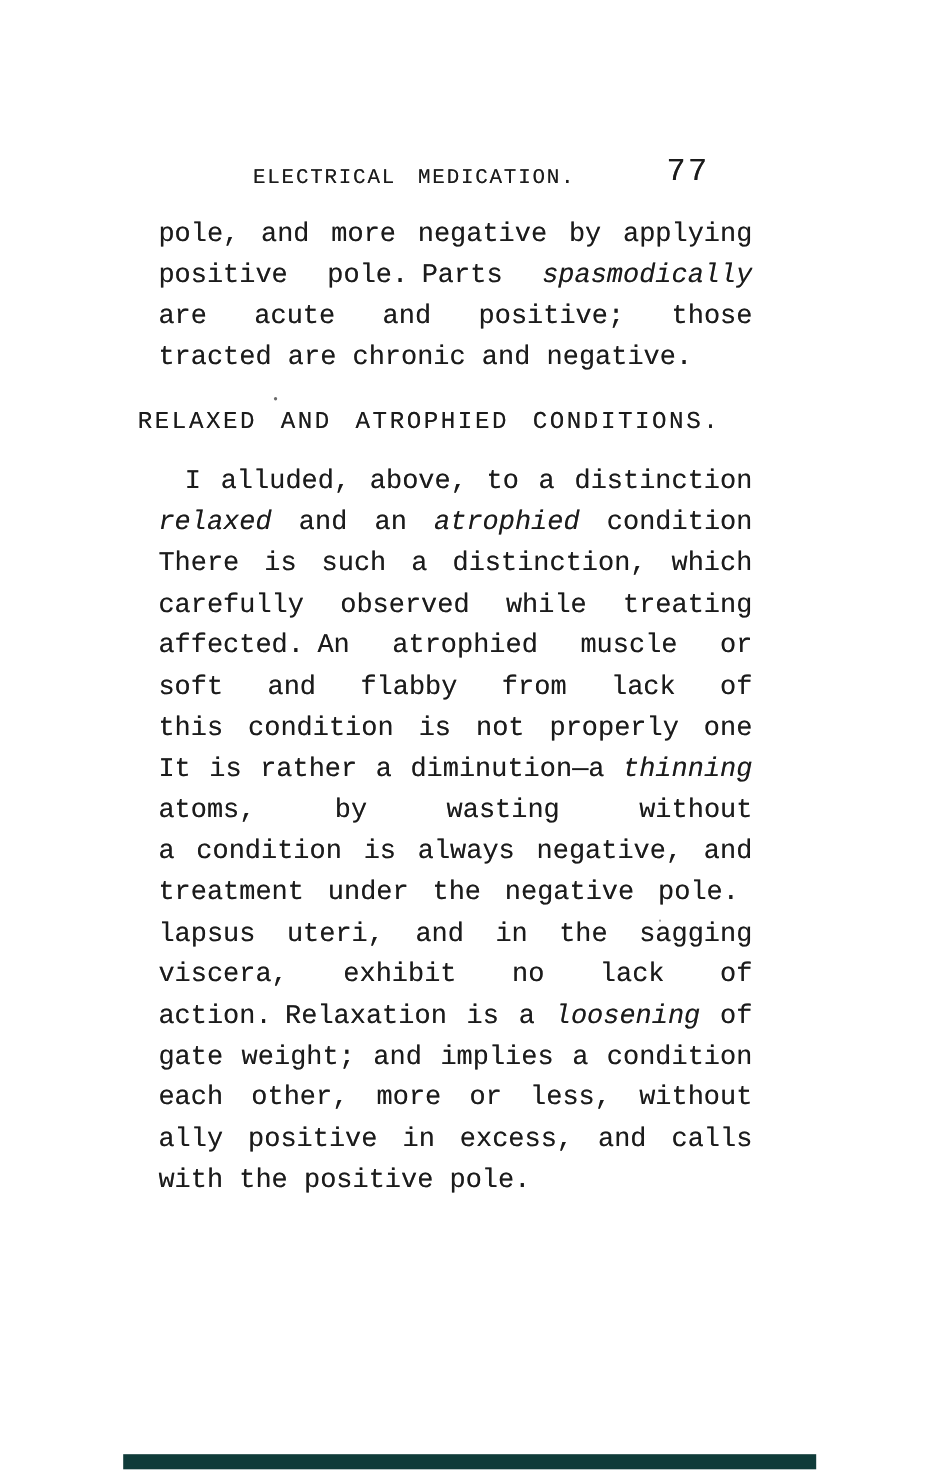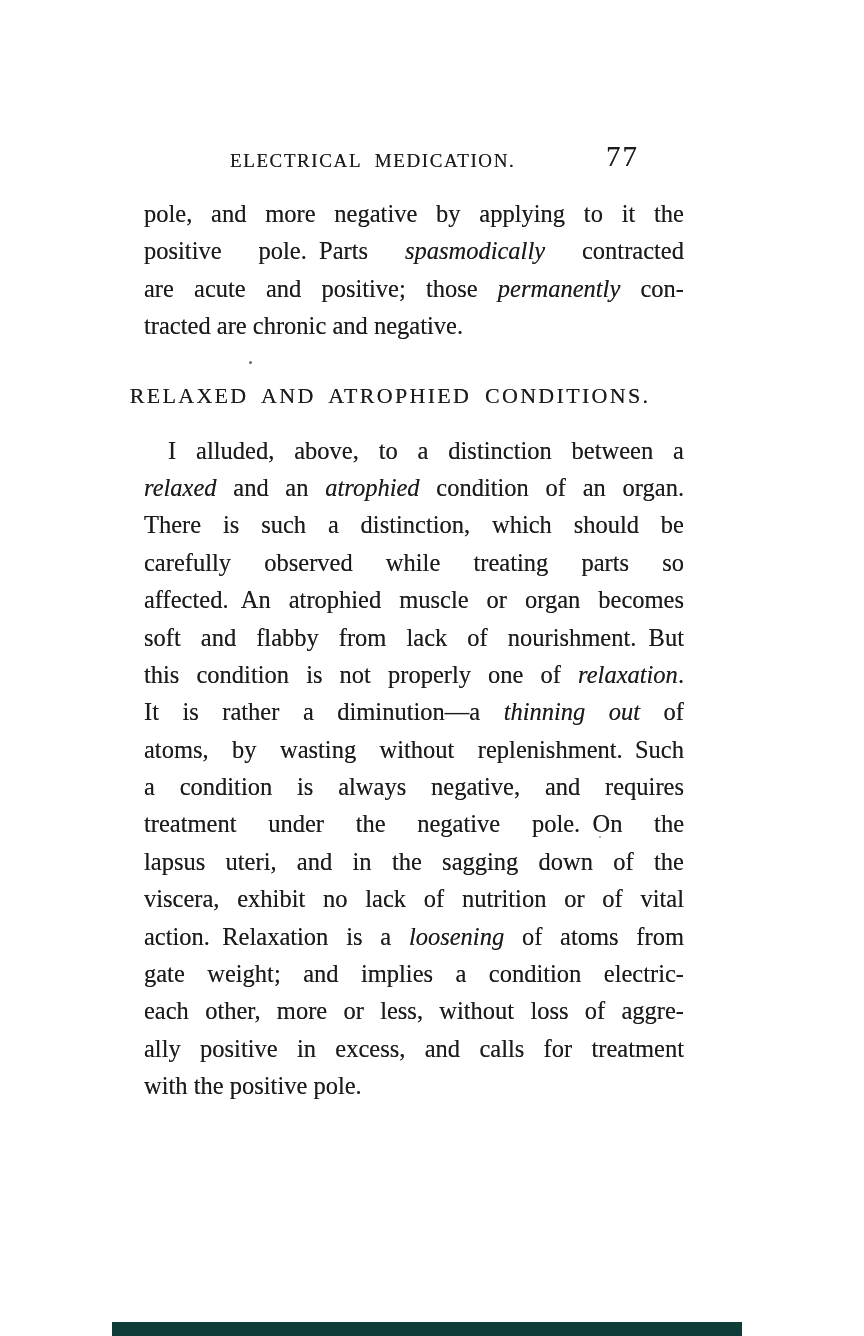--- a/index.html
+++ b/index.html
@@ -9,21 +9,21 @@
     height: 1336px;
     overflow: hidden;
     background: #ffffff;
   }
   .page {
     position: relative;
     width: 864px;
     height: 1336px;
     background: var(--paper, #ffffff);
     color: var(--ink, #1b1b1b);
-    font-family: Liberation Serif, serif;
+    font-family: Liberation Mono, monospace;
   }
   .running-head {
     position: absolute;
     top: 150px;
     left: 230px;
     font-size: 19px;
     letter-spacing: 1.6px;
     word-spacing: 7px;
     white-space: nowrap;
     text-shadow: 0 0 0.5px rgba(0,0,0,0.6);
@@ -52,21 +52,21 @@
     text-shadow: 0 0 0.5px rgba(0,0,0,0.55);
     margin-left: 32px;
   }
   .line.last {
     text-align-last: left;
   }
   .line.indent {
     text-indent: 24px;
   }
   .section-heading {
-    margin: 36px 0 21px 0;
+    margin: 24px 0 21px 0;
     font-size: 22px;
     line-height: 30px;
     letter-spacing: 2.3px;
     word-spacing: 6px;
     text-align: center;
     transform: translateX(-8px);
     white-space: nowrap;
     text-shadow: 0 0 0.5px rgba(0,0,0,0.6);
   }
   .speck {

